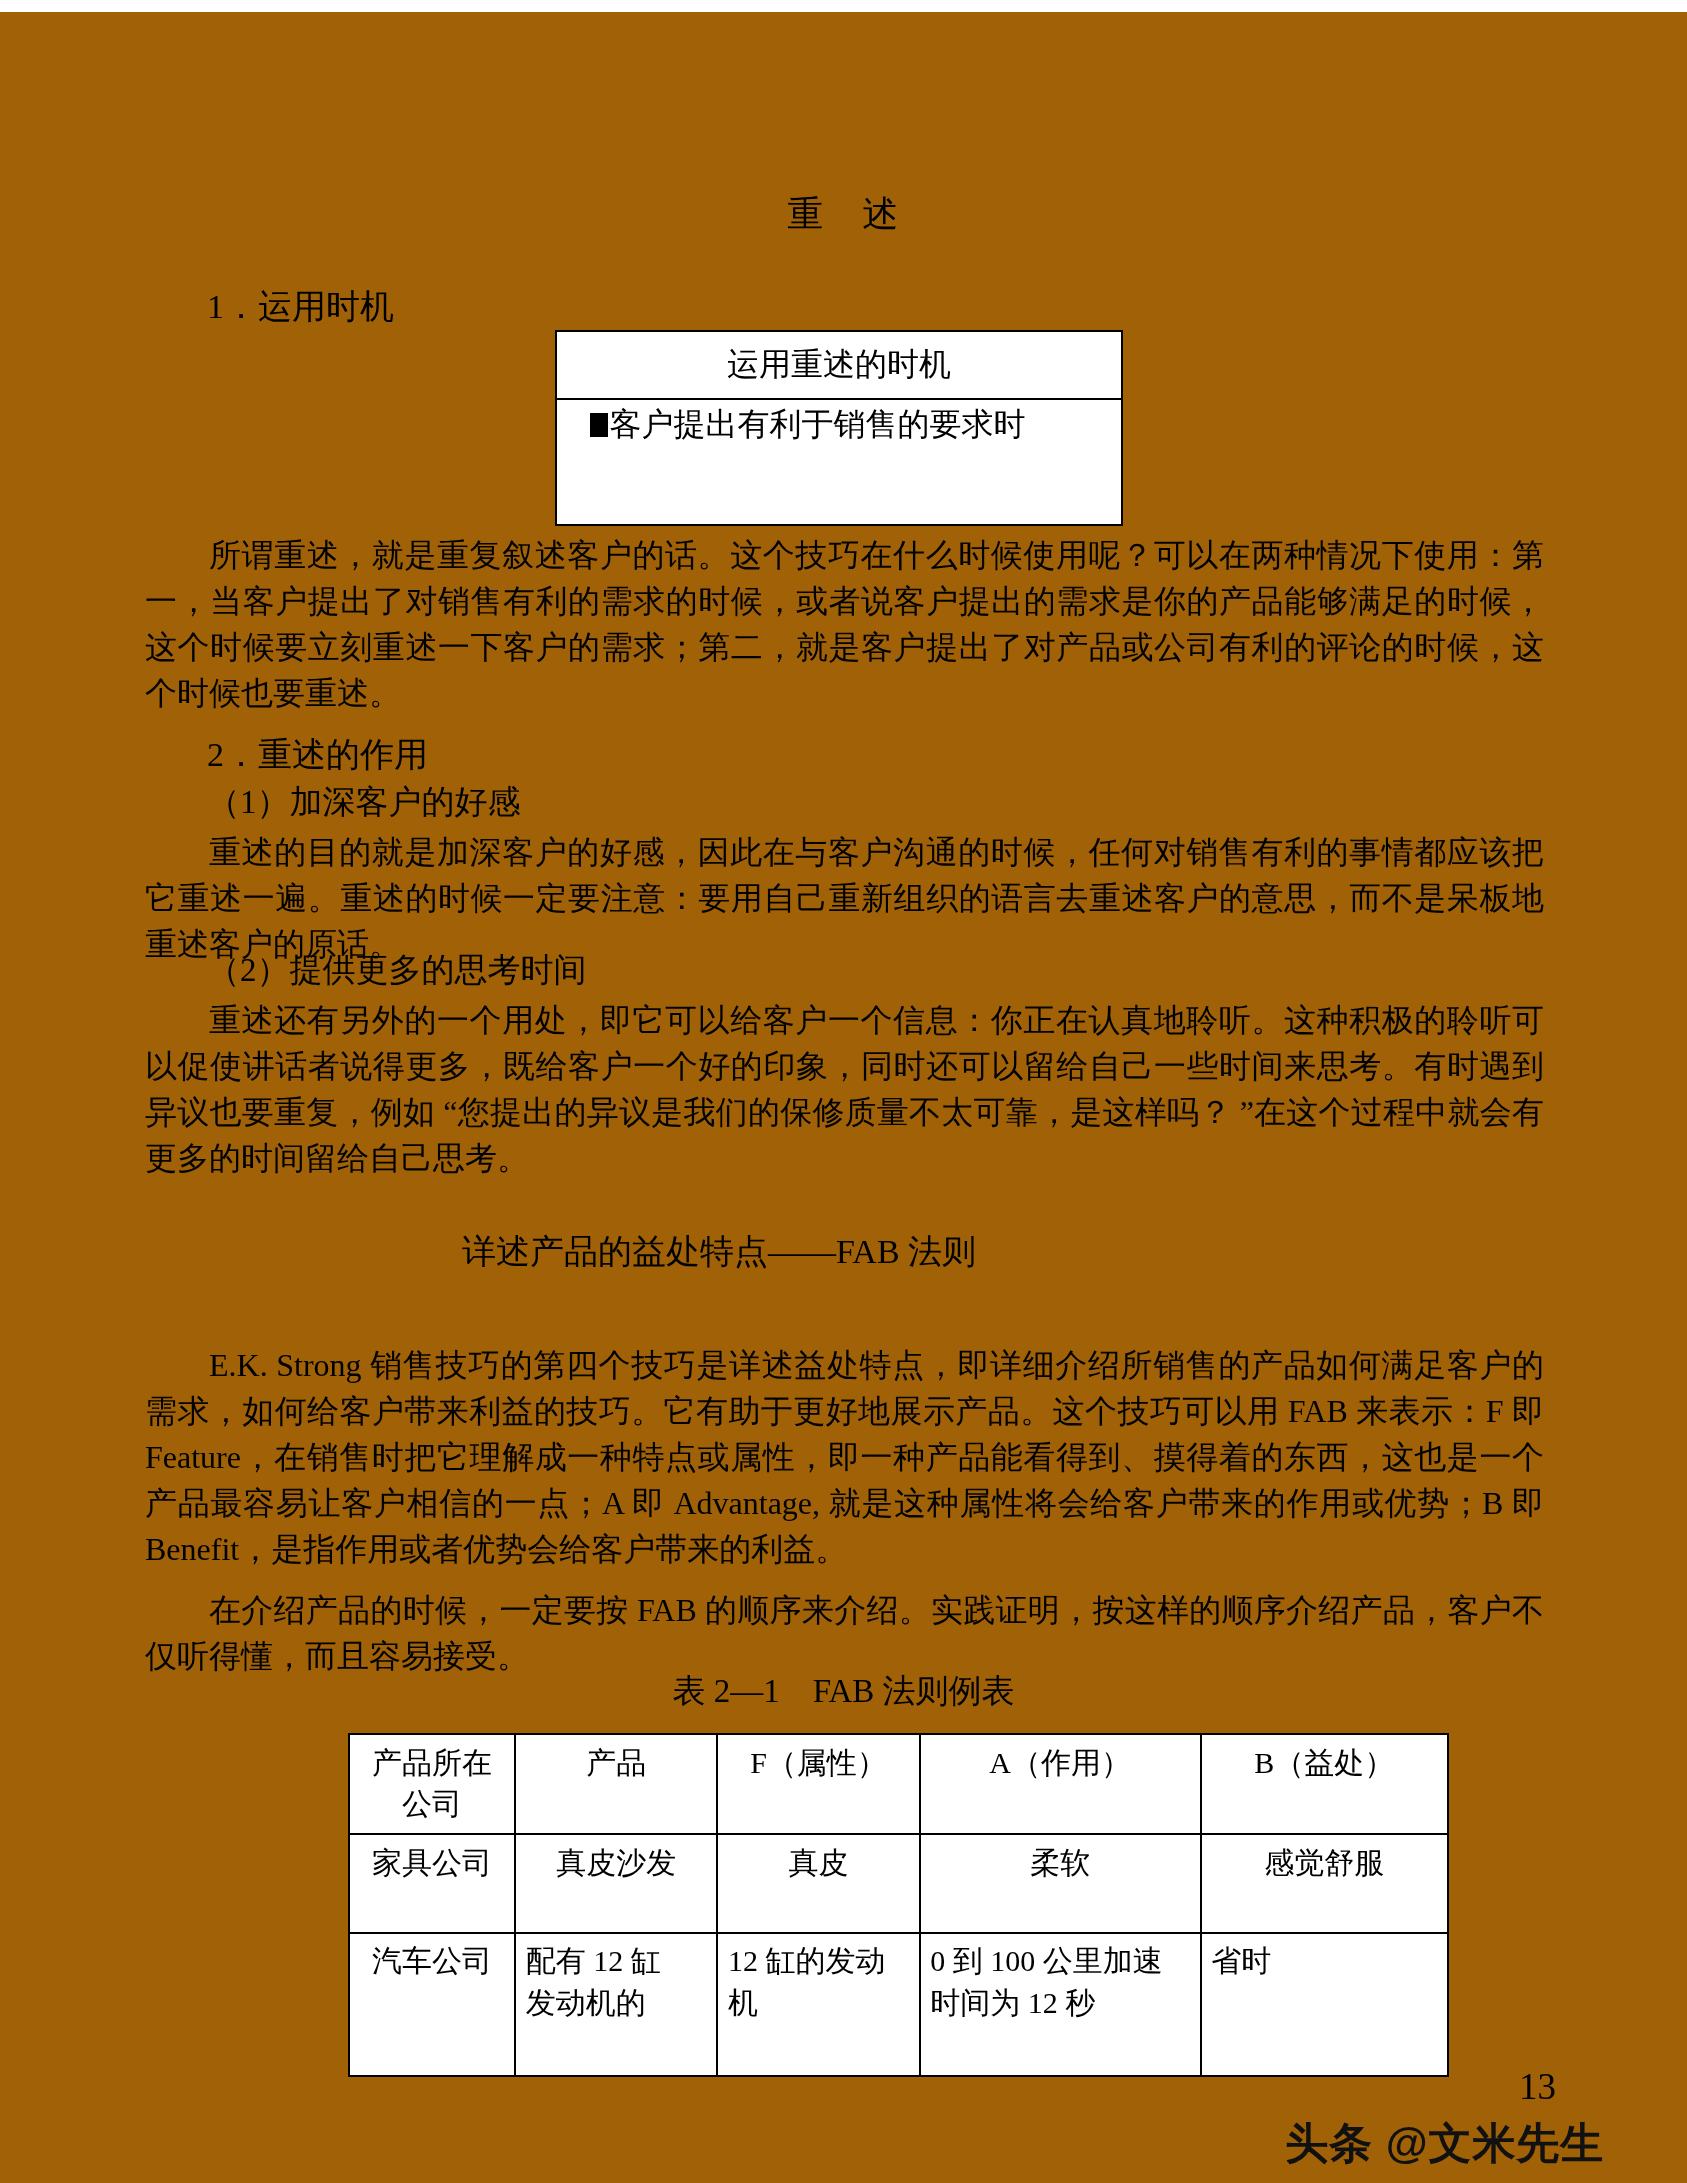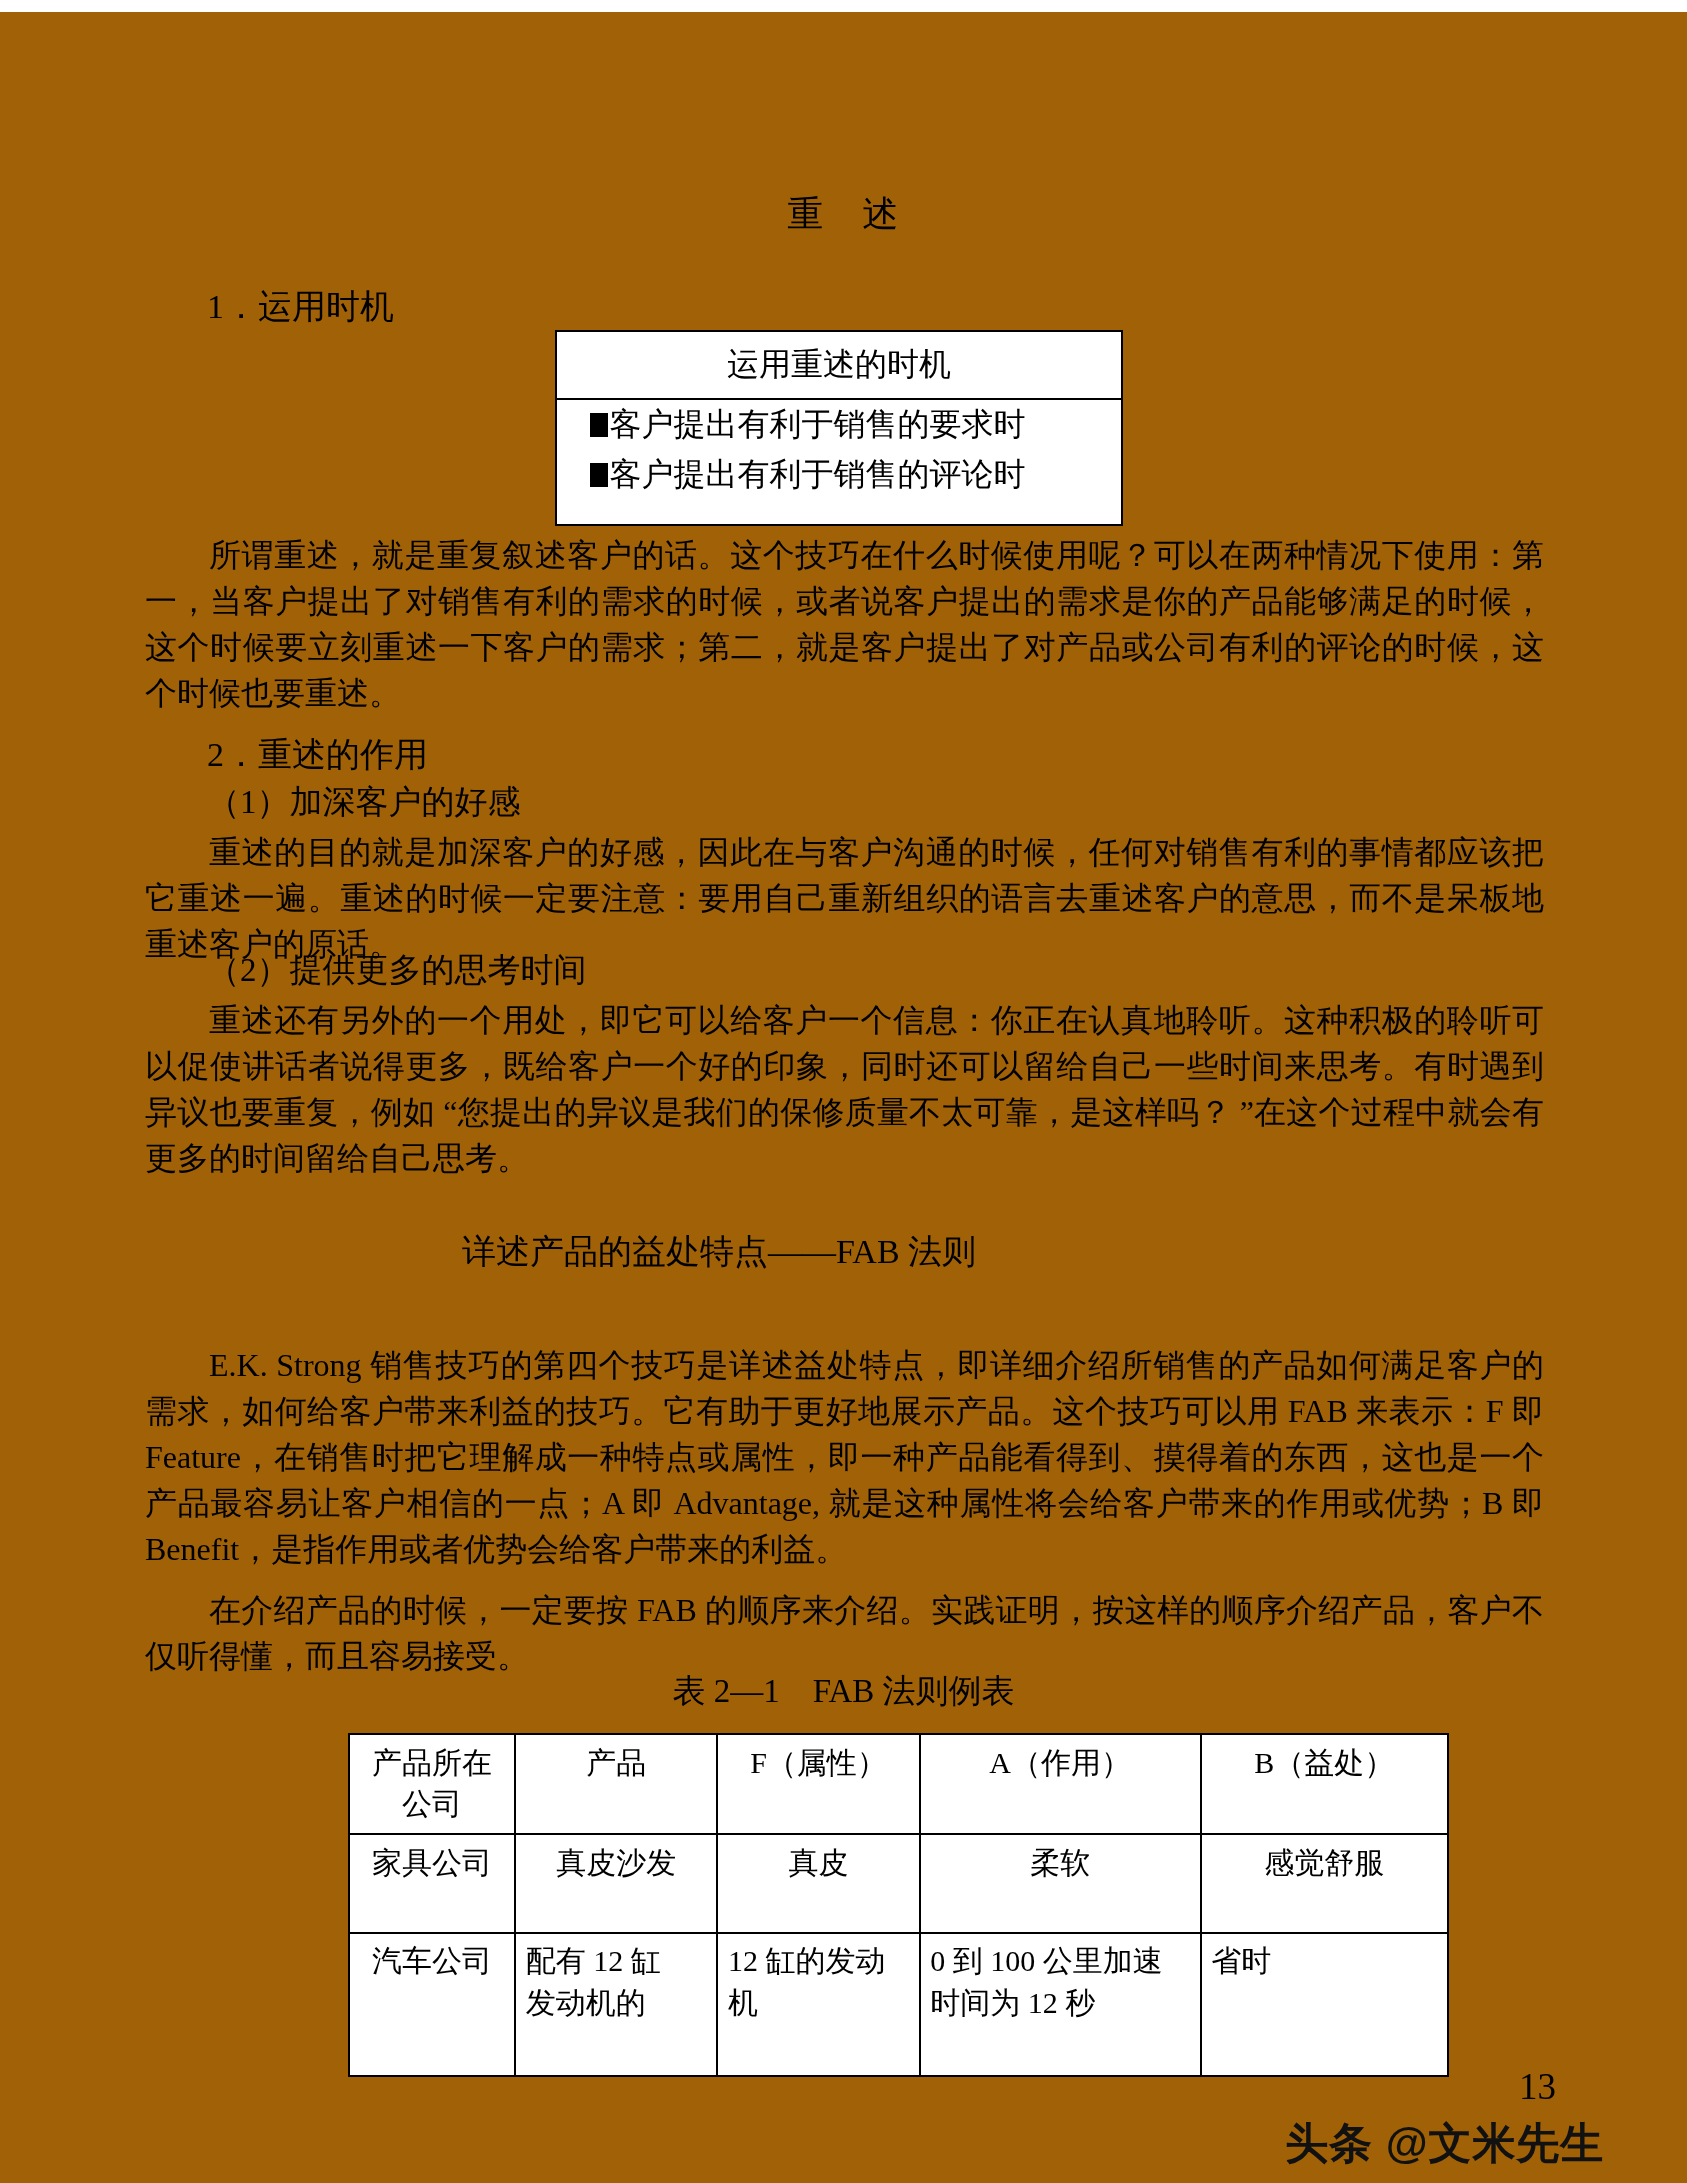--- a/index.html
+++ b/index.html
@@ -194,24 +194,20 @@
   <div class="doc-title">重　述</div>
 
   <div class="heading" style="top:274px;">1．运用时机</div>
 
   <div class="callout-box">
     <div class="callout-head">运用重述的时机</div>
     <div class="callout-body">
       <div class="callout-item">
         <span class="bullet-square"></span>
         <span>客户提出有利于销售的要求时</span>
-      </div>
-      <div class="callout-item">
-        <span class="bullet-square"></span>
-        <span>客户提出有利于销售的评论时</span>
       </div>
     </div>
   </div>
 
   <div class="para" style="top:520px;">所谓重述，就是重复叙述客户的话。这个技巧在什么时候使用呢？可以在两种情况下使用：第一，当客户提出了对销售有利的需求的时候，或者说客户提出的需求是你的产品能够满足的时候，这个时候要立刻重述一下客户的需求；第二，就是客户提出了对产品或公司有利的评论的时候，这个时候也要重述。</div>
 
   <div class="heading" style="top:722px;">2．重述的作用</div>
 
   <div class="subheading" style="top:770px;">（1）加深客户的好感</div>
 

